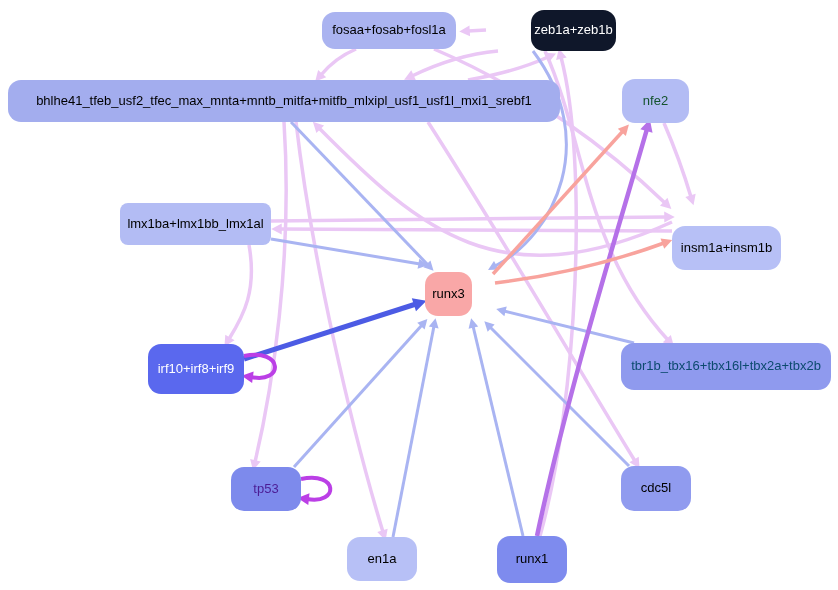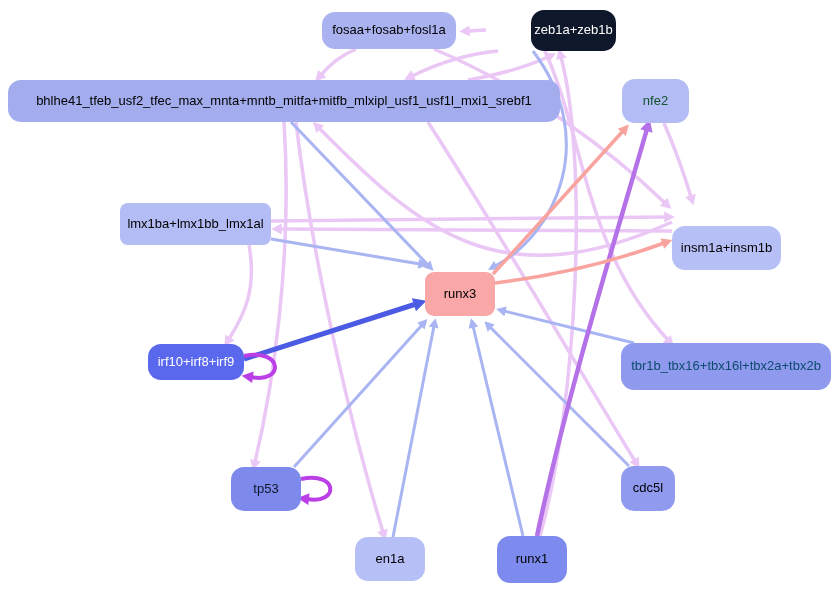--- a/index.html
+++ b/index.html
@@ -89,35 +89,35 @@
       </div>
       <div class="node" style="left: 622px; top: 79px; width: 67px; height: 44px; background: rgb(179, 188, 244); color: #14532d; border-radius: 13px;">
         <span>nfe2</span>
       </div>
       <div class="node" style="left: 120px; top: 203px; width: 151px; height: 42px; background: rgb(179, 188, 244); color: rgb(0, 0, 0); border-radius: 8px;">
         <span>lmx1ba+lmx1bb_lmx1al</span>
       </div>
       <div class="node" style="left: 672px; top: 202px; width: 109px; height: 44px; background: rgb(183, 192, 246); color: rgb(0, 0, 0); margin-top: 24px;">
         <span>insm1a+insm1b</span>
       </div>
-      <div class="node" style="left: 425px; top: 272px; width: 70px; height: 44px; background: rgb(249, 167, 167); color: rgb(0, 0, 0); border-radius: 9px;">
+      <div class="node" style="left: 425px; top: 272px; width: 47px; height: 44px; background: rgb(249, 167, 167); color: rgb(0, 0, 0);">
         <span>runx3</span>
       </div>
-      <div class="node" style="left: 148px; top: 344px; width: 96px; height: 36px; background: rgb(90, 104, 238); color: rgb(255, 255, 255);">
+      <div class="node" style="left: 148px; top: 344px; width: 96px; height: 50px; background: rgb(90, 104, 238); color: rgb(255, 255, 255);">
         <span>irf10+irf8+irf9</span>
       </div>
       <div class="node" style="left: 621px; top: 343px; width: 210px; height: 47px; background: rgb(143, 154, 238); color: #0c4a6e;">
         <span>tbr1b_tbx16+tbx16l+tbx2a+tbx2b</span>
       </div>
-      <div class="node" style="left: 231px; top: 467px; width: 70px; height: 44px; background: rgb(125, 138, 236); color: #0f172a;">
+      <div class="node" style="left: 231px; top: 467px; width: 70px; height: 44px; background: rgb(125, 138, 236); color: #4c1d95;">
         <span>tp53</span>
       </div>
-      <div class="node" style="left: 621px; top: 466px; width: 54px; height: 45px; background: rgb(144, 155, 239); color: rgb(0, 0, 0);">
+      <div class="node" style="left: 621px; top: 466px; width: 70px; height: 45px; background: rgb(144, 155, 239); color: rgb(0, 0, 0);">
         <span>cdc5l</span>
       </div>
-      <div class="node" style="left: 355px; top: 537px; width: 70px; height: 44px; background: rgb(183, 192, 246); color: rgb(0, 0, 0);">
+      <div class="node" style="left: 347px; top: 537px; width: 70px; height: 44px; background: rgb(183, 192, 246); color: rgb(0, 0, 0);">
         <span>en1a</span>
       </div>
       <div class="node" style="left: 497px; top: 536px; width: 70px; height: 47px; background: rgb(126, 139, 238); color: rgb(0, 0, 0);">
         <span>runx1</span>
       </div>
     </div>
 </div>
 
 </body></html>

